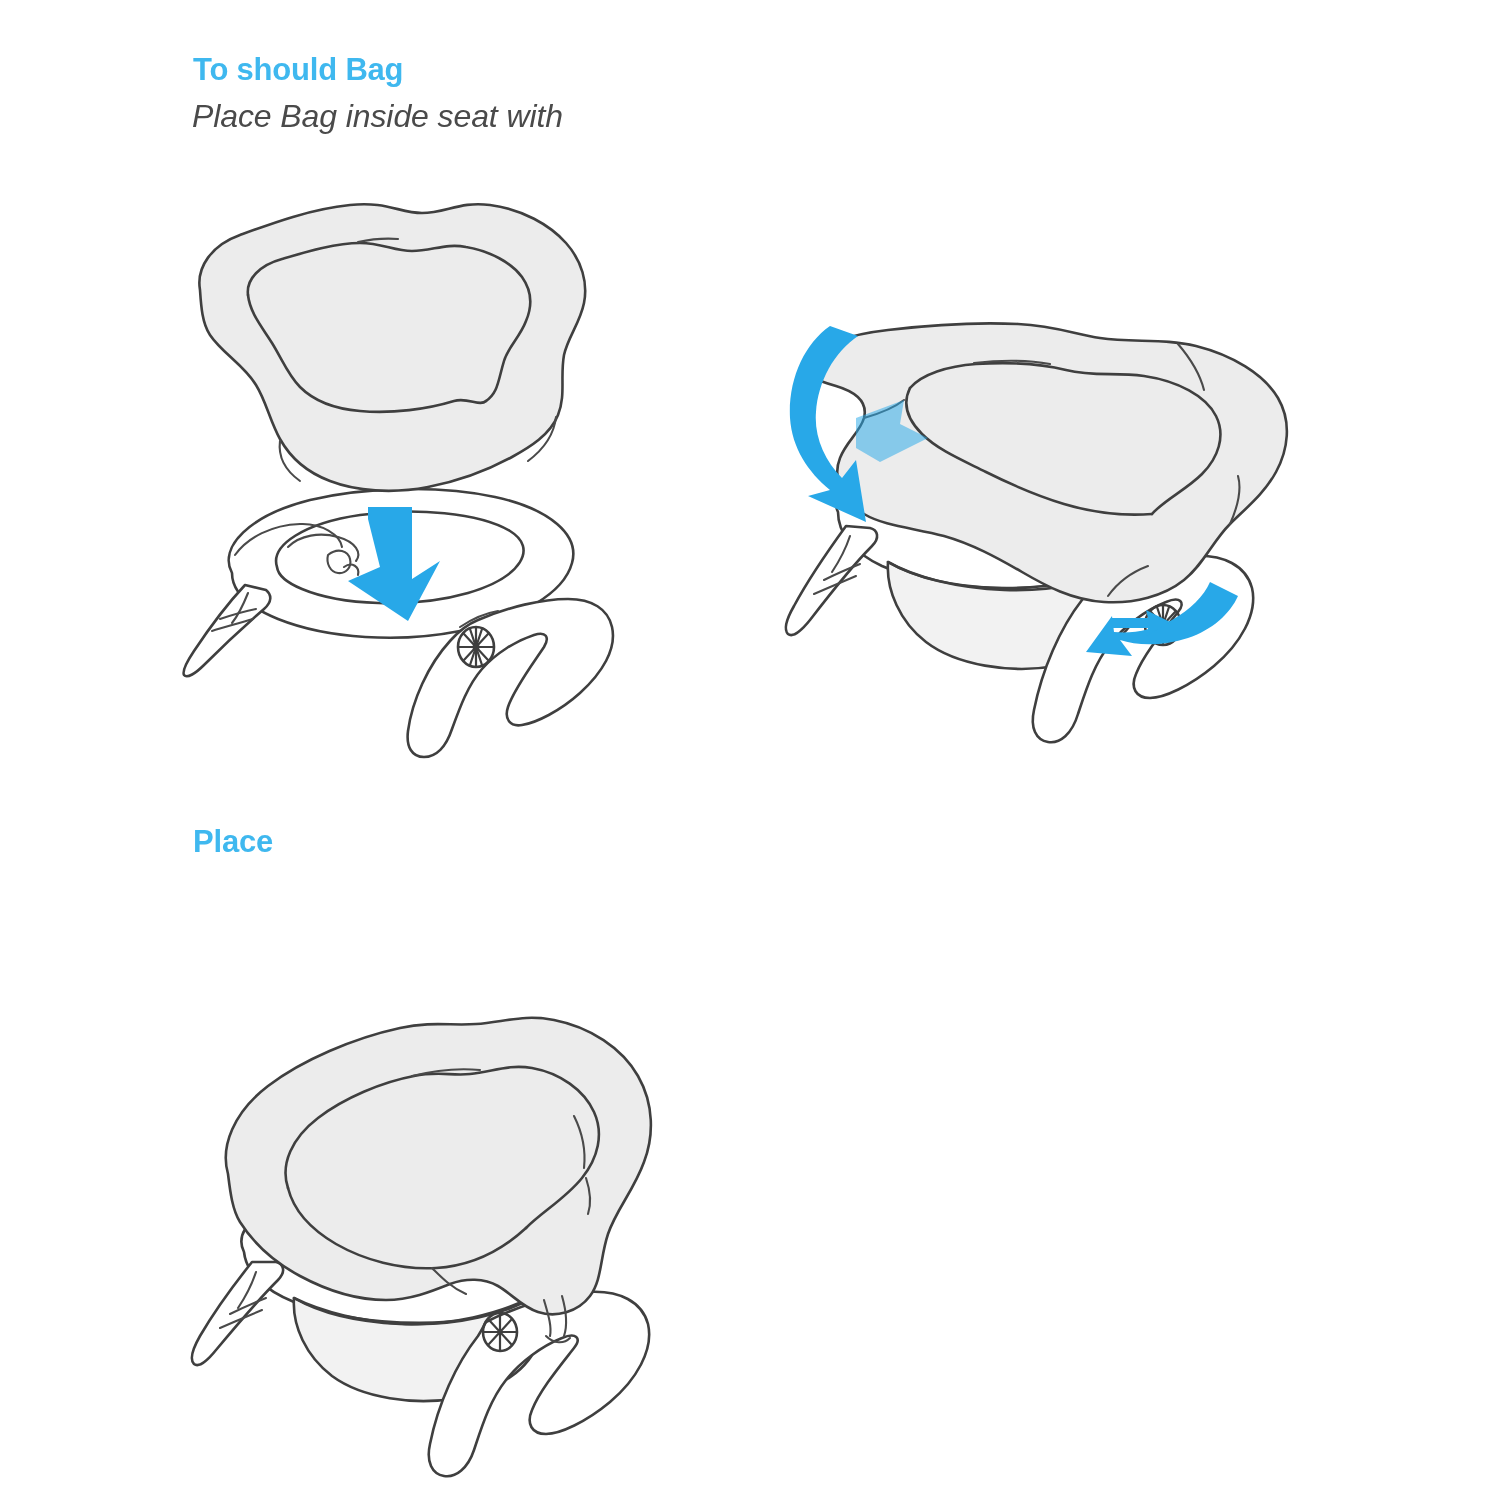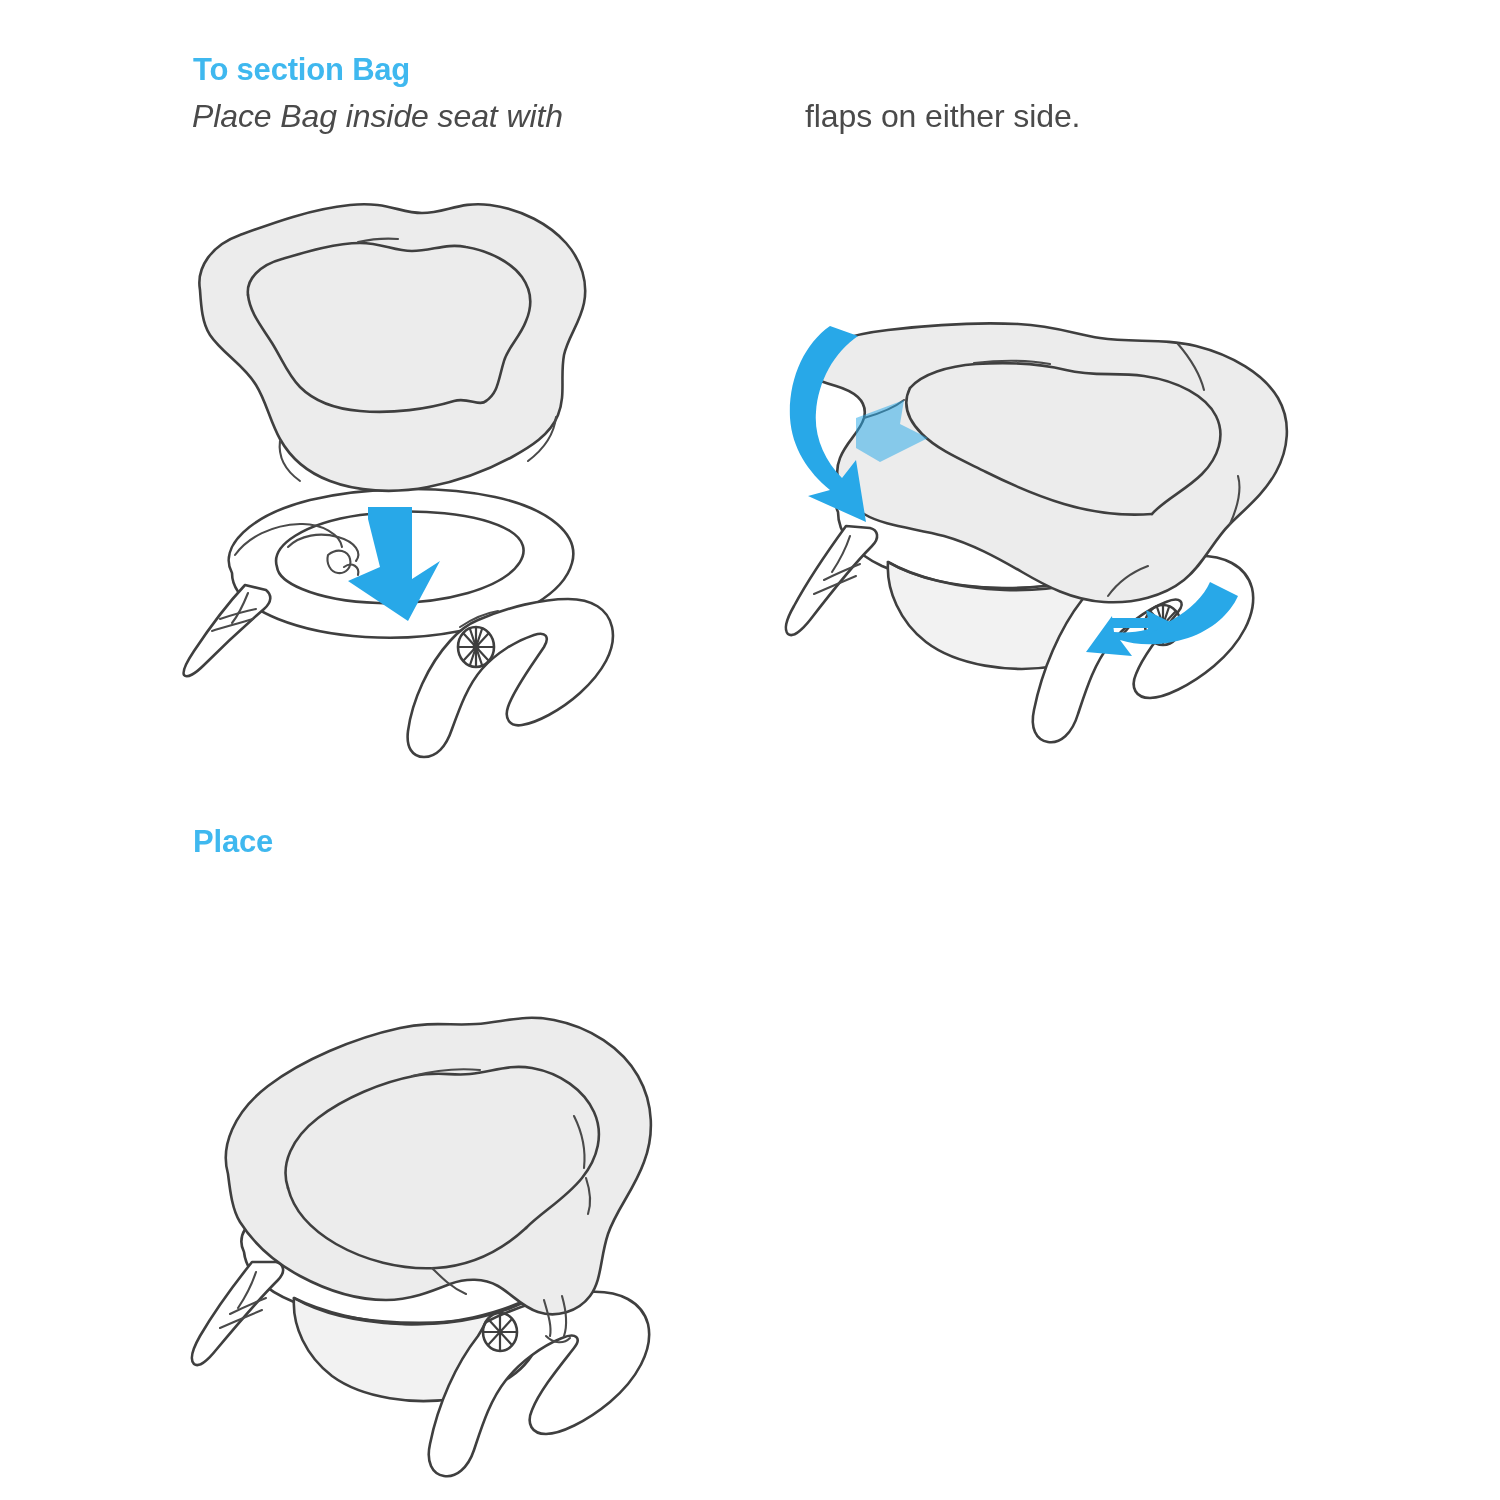--- a/index.html
+++ b/index.html
@@ -87,21 +87,21 @@
     stroke-linejoin: round;
     stroke-linecap: round;
   }
   .arrow-solid { fill: #28a8e8; }
   .arrow-soft  { fill: #28a8e8; opacity: 0.52; }
   .spoke { stroke: #3f3f3f; stroke-width: 2.2; stroke-linecap: round; fill: none; }
 </style>
 </head>
 <body>
 
-<h2 class="panel section-heading" id="block-insert-heading">To section Bag</h2>
+<h2 class="panel section-heading" id="block-insert-heading">To should Bag</h2>
 
 <div class="panel body-text" id="block-insert-body">
   <span class="tline">Place Bag inside seat with</span>
 </div>
 
 <div class="panel illus" id="illus-insert">
   <svg viewBox="0 0 470 570" xmlns="http://www.w3.org/2000/svg">
 
     <g>
       <path class="seatfill" d="M72 378 C 58 352, 90 320, 150 305 C 205 292, 280 290, 335 302 C 390 314, 420 340, 412 368
@@ -163,21 +163,20 @@
 
       <path class="ln-thin" d="M198 47 C 212 44, 226 43, 238 44"></path>
 
       <path class="ln-thin" d="M120 246 C 118 262, 126 276, 140 286"></path>
       <path class="ln-thin" d="M396 222 C 394 240, 384 254, 368 266"></path>
     </g>
   </svg>
 </div>
 
 <div class="panel body-text" id="block-secure-body">
-  <span class="tline">flaps on either side.</span>
 </div>
 
 <div class="panel illus" id="illus-secure">
   <svg viewBox="0 0 590 480" xmlns="http://www.w3.org/2000/svg">
 
     <g>
       <path class="seatfill" d="M78 212 C 66 186, 96 156, 156 142 C 216 128, 300 128, 360 142 C 420 156, 452 186, 440 214
                C 428 244, 380 270, 316 282 C 250 294, 172 288, 122 266 C 92 252, 78 232, 78 212 Z"></path>
 
       <path class="bowlfill" d="M128 262 C 126 290, 140 322, 166 342 C 196 365, 250 374, 296 366 C 340 358, 372 334, 380 306

